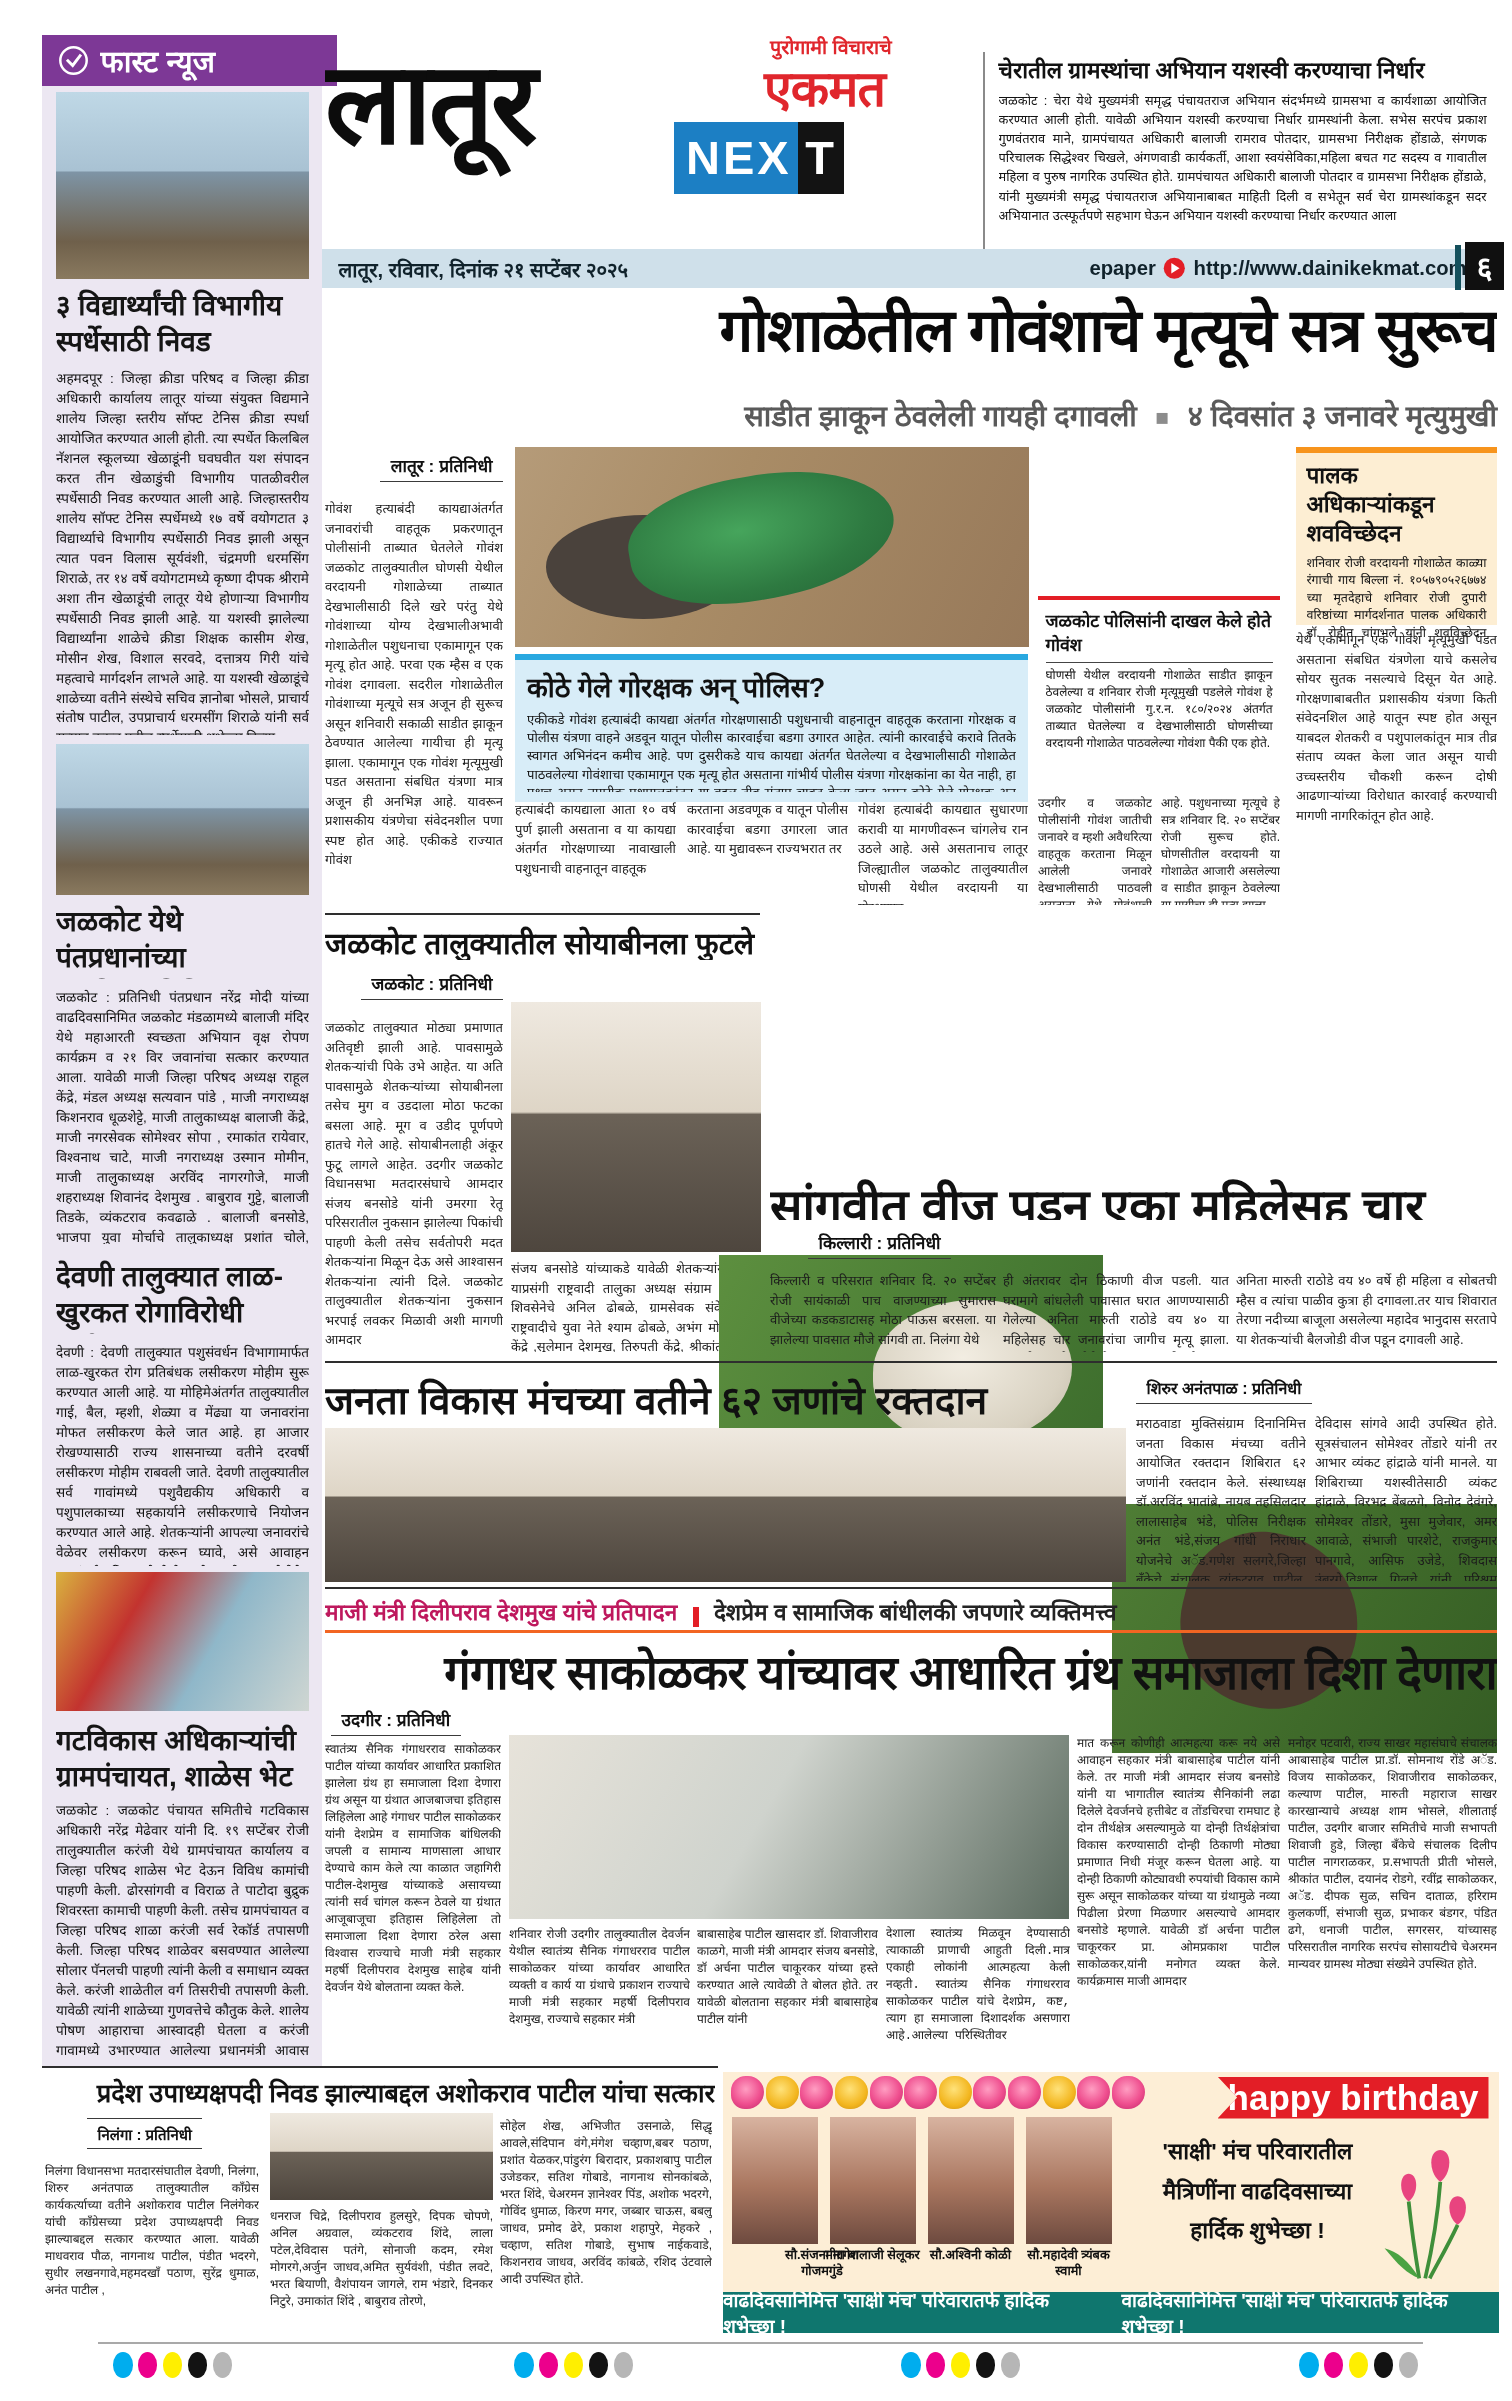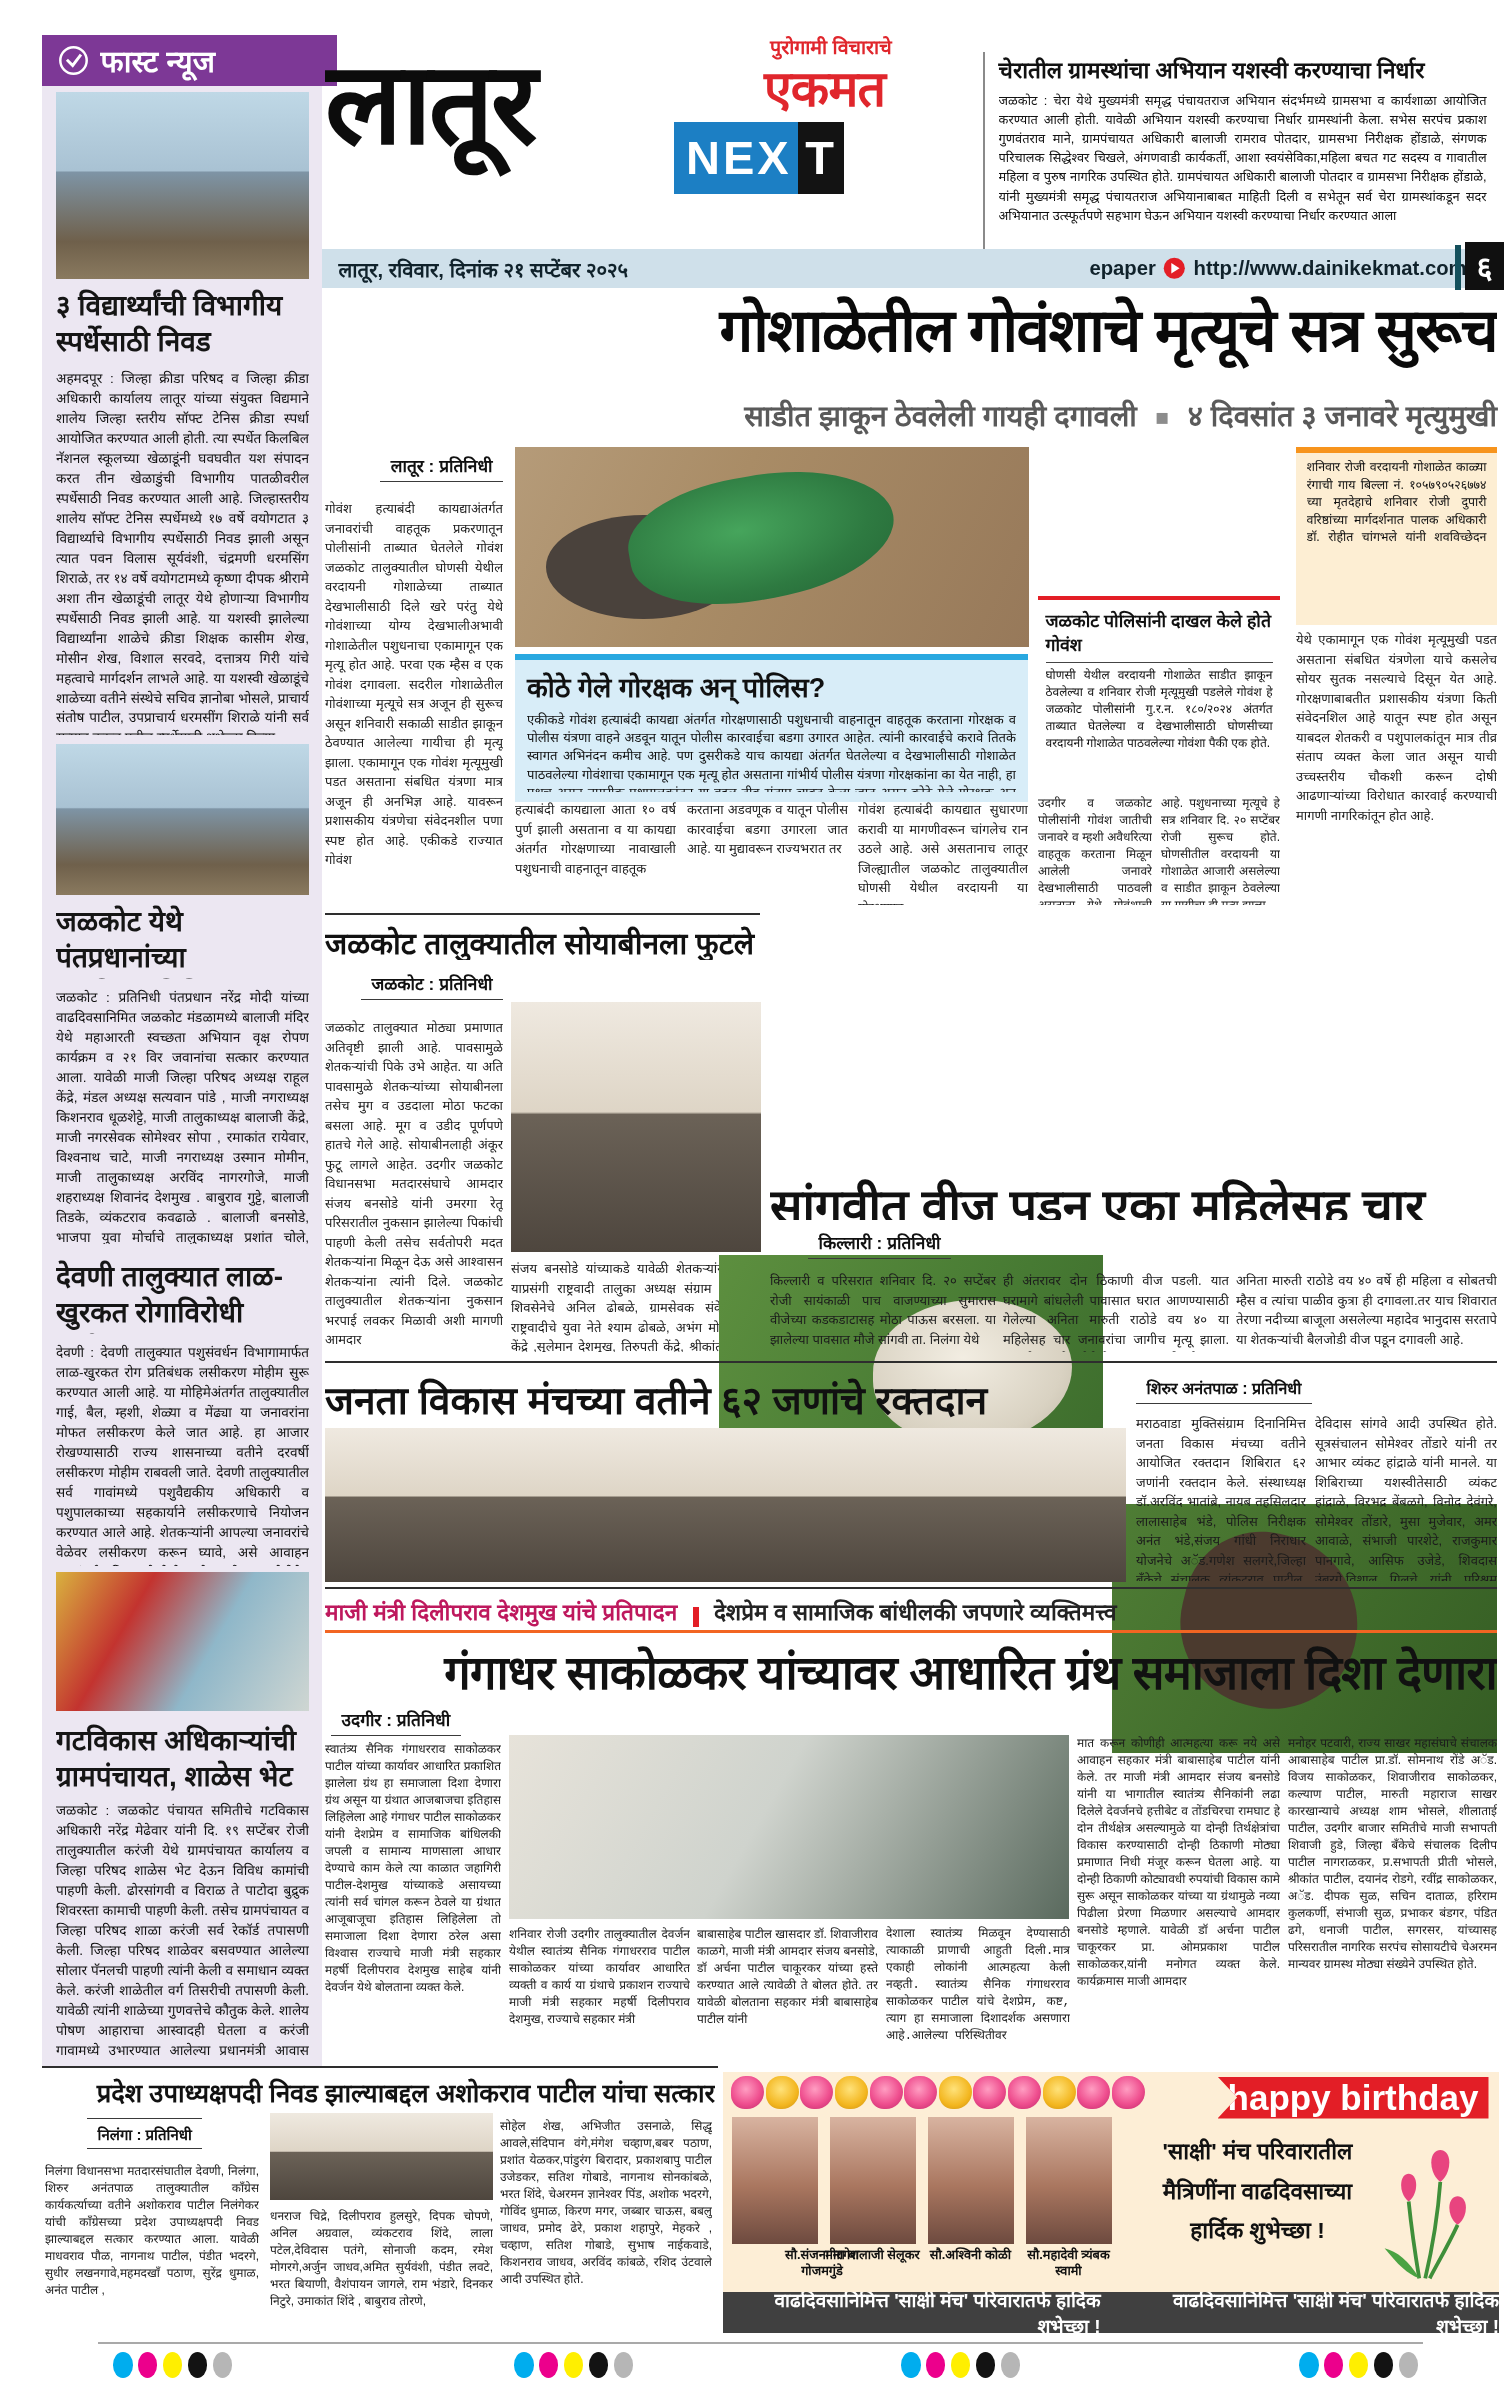--- a/index.html
+++ b/index.html
@@ -70,21 +70,21 @@
   .h-ash{font-size:25.6px;font-weight:900;}
   
   .bday{background:#fdeed6;}
   .ribbon{background:#e31e26;color:#fff;font-weight:800;font-size:35px;display:flex;align-items:center;justify-content:center;
           clip-path:polygon(0 0,100% 0,100% 100%,0 100%,19.6px 50%);}
   .rose{display:inline-block;width:33px;height:33px;margin:0.8px;border-radius:48% 52% 55% 45%;
         background:radial-gradient(circle at 45% 40%,#ff9ec2,#ef4f8f 55%,#c02668);}
   .rose.y{background:radial-gradient(circle at 45% 40%,#ffe27a,#f3b61f 60%,#c78a12);}
   .bname{font-size:12.8px;font-weight:700;text-align:center;line-height:1.25;}
   .greet{font-size:22.6px;font-weight:800;text-align:center;line-height:1.75;}
-  .pbar{background:#404040;color:#fff;font-size:19px;font-weight:700;display:flex;align-items:center;justify-content:center;gap:21px;text-align:right;}
+  .pbar{background:#0f766e;color:#fff;font-size:19px;font-weight:700;display:flex;align-items:center;justify-content:center;gap:21px;}
   
   .dot{display:inline-block;width:19.6px;height:25.6px;border-radius:50%;margin-right:5.3px;}
   .dc{background:#00adee;} .dm{background:#ec008c;} .dy{background:#ffef00;} .dk{background:#131313;} .dg{background:#b6b6b6;}
 </style>
 </head>
 <body>
 
 <div class="page">
 
   <div class="x side-bg" style="left:42px;top:86px;width:280px;height:1982px;"></div>
@@ -161,20 +161,21 @@
 
   <div class="x photo ph-pen" style="left:1038px;top:447px;width:242px;height:142px;"></div>
   <div class="x redbox" style="left:1038px;top:596px;width:227px;height:187px;">
     <h3>जळकोट पोलिसांनी दाखल केले होते गोवंश</h3>
     <div class="just" style="font-size:12px;line-height:1.42;height:120px;">घोणसी येथील वरदायनी गोशाळेत साडीत झाकून ठेवलेल्या व शनिवार रोजी मृत्यूमुखी पडलेले गोवंश हे जळकोट पोलीसांनी गु.र.न. १८०/२०२४ अंतर्गत ताब्यात घेतलेल्या व देखभालीसाठी घोणसीच्या वरदायनी गोशाळेत पाठवलेल्या गोवंशा पैकी एक होते.</div>
   </div>
   <div class="x just body-sm" style="left:1038px;top:795px;width:114px;height:110px;">उदगीर व जळकोट पोलीसांनी गोवंश जातीची जनावरे व म्हशी अवैधरित्या वाहतूक करताना मिळून आलेली जनावरे देखभालीसाठी पाठवली असताना येथे गोवंशाची योग्य देखभाल होत नसल्याने येथील गोवंश व पशुधनाचा एकामागून एक मृत्यू होण्यास सुरूवात झाली</div>
   <div class="x just body-sm" style="left:1161px;top:795px;width:119px;height:110px;">आहे. पशुधनाच्या मृत्यूचे हे सत्र शनिवार दि. २० सप्टेंबर रोजी सुरूच होते. घोणसीतील वरदायनी या गोशाळेत आजारी असलेल्या व साडीत झाकून ठेवलेल्या या गायीचा ही मृत्यू झाला.</div>
 
   <div class="x creambox" style="left:1296px;top:447px;width:180px;height:160px;">
+    <h3>पालक अधिकाऱ्यांकडून शवविच्छेदन</h3>
     <div class="just" style="font-size:12.4px;line-height:1.42;height:89px;">शनिवार रोजी वरदायनी गोशाळेत काळ्या रंगाची गाय बिल्ला नं. १०५७९०५२६७७४ च्या मृतदेहाचे शनिवार रोजी दुपारी वरिष्ठांच्या मार्गदर्शनात पालक अधिकारी डॉ. रोहीत चांगभले यांनी शवविच्छेदन केले आहे.</div>
   </div>
   <div class="x just body-txt" style="left:1296px;top:630px;width:201px;height:276px;">येथे एकामागून एक गोवंश मृत्यूमुखी पडत असताना संबधित यंत्रणेला याचे कसलेच सोयर सुतक नसल्याचे दिसून येत आहे. गोरक्षणाबाबतीत प्रशासकीय यंत्रणा किती संवेदनशिल आहे यातून स्पष्ट होत असून याबदल शेतकरी व पशुपालकांतून मात्र तीव्र संताप व्यक्त केला जात असून याची उच्चस्तरीय चौकशी करून दोषी आढणाऱ्यांच्या विरोधात कारवाई करण्याची मागणी नागरिकांतून होत आहे.</div>
 
   <div class="x rule" style="left:325px;top:913px;width:435px;height:2.3px;"></div>
   <div class="x h-soy" style="left:325px;top:922px;width:435px;height:38px;overflow:hidden;">जळकोट तालुक्यातील सोयाबीनला फुटले अंकुर</div>
   <div class="x ctr" style="left:325px;top:970px;width:178px;">
     <span class="by">जळकोट : प्रतिनिधी</span>
   </div>
   <div class="x just body-txt" style="left:325px;top:1018px;width:178px;height:334px;">जळकोट तालुक्यात मोठ्या प्रमाणात अतिवृष्टी झाली आहे. पावसामुळे शेतकऱ्यांची पिके उभे आहेत. या अति पावसामुळे शेतकऱ्यांच्या सोयाबीनला तसेच मुग व उडदाला मोठा फटका बसला आहे. मूग व उडीद पूर्णपणे हातचे गेले आहे. सोयाबीनलाही अंकूर फुटू लागले आहेत. उदगीर जळकोट विधानसभा मतदारसंघाचे आमदार संजय बनसोडे यांनी उमरगा रेतू परिसरातील नुकसान झालेल्या पिकांची पाहणी केली तसेच सर्वतोपरी मदत शेतकऱ्यांना मिळून देऊ असे आश्वासन शेतकऱ्यांना त्यांनी दिले. जळकोट तालुक्यातील शेतकऱ्यांना नुकसान भरपाई लवकर मिळावी अशी मागणी आमदार</div>

